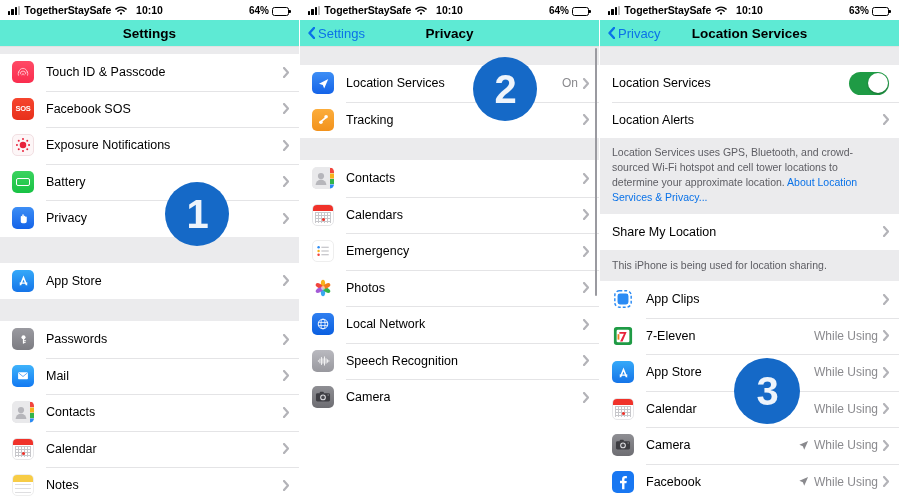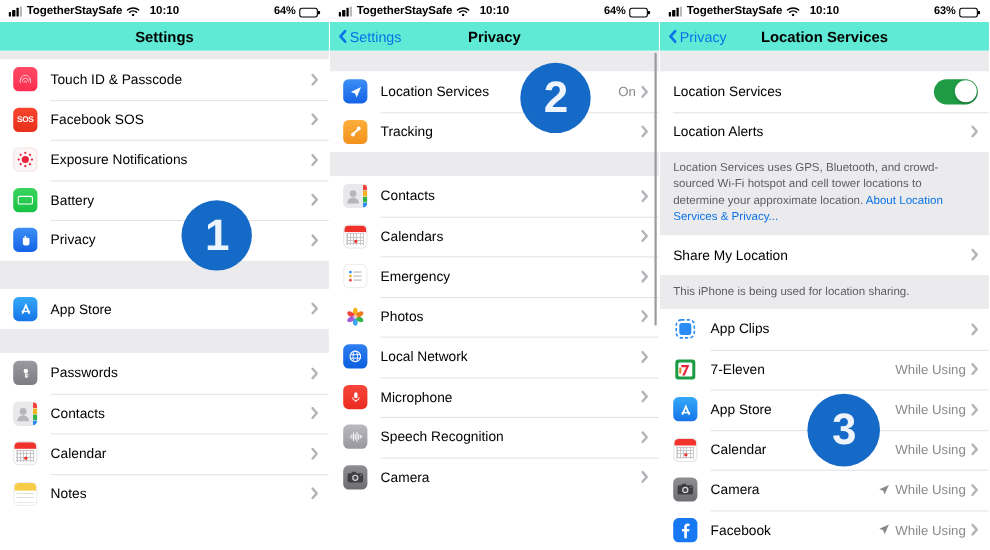--- a/index.html
+++ b/index.html
@@ -321,20 +321,34 @@
             </svg>
           </span>
           <span class="label">Passwords</span>
           <span class="right">
             <svg class="chev" viewBox="0 0 6 11">
               <path d="M1 1 L5 5.5 L1 10"></path>
             </svg>
           </span>
         </div>
         <div class="row">
+          <span class="ico mail">
+            <svg viewBox="0 0 22 22" width="16" height="12">
+              <rect x="2" y="4" width="18" height="13" rx="1.4" fill="#fff"></rect>
+              <path d="M2.6 5 L11 12 L19.4 5" stroke="#2b8bf4" stroke-width="1.3" fill="none"></path>
+            </svg>
+          </span>
+          <span class="label">Mail</span>
+          <span class="right">
+            <svg class="chev" viewBox="0 0 6 11">
+              <path d="M1 1 L5 5.5 L1 10"></path>
+            </svg>
+          </span>
+        </div>
+        <div class="row">
           <span class="ico contacts">
             <svg viewBox="0 0 22 22" width="22" height="22">
               <rect x="0" y="0" width="18" height="22" fill="#e9e9eb"></rect>
               <rect x="18" y="1" width="4" height="5" fill="#f2453d"></rect>
               <rect x="18" y="6.5" width="4" height="5" fill="#f8b21c"></rect>
               <rect x="18" y="12" width="4" height="5" fill="#32b44a"></rect>
               <rect x="18" y="17.5" width="4" height="4" fill="#2b8bf4"></rect>
               <circle cx="9" cy="9" r="3.1" fill="#b6b6bb"></circle>
               <path d="M3.6 18 a5.4 5.4 0 0 1 10.8 0z" fill="#b6b6bb"></path>
             </svg>
@@ -512,35 +526,20 @@
         </div>
         <div class="row">
           <span class="ico localnet">
             <svg viewBox="0 0 22 22" width="16" height="16">
               <circle cx="11" cy="11" r="6.6" fill="none" stroke="#fff" stroke-width="1.3"></circle>
               <ellipse cx="11" cy="11" rx="2.8" ry="6.6" fill="none" stroke="#fff" stroke-width="1.1"></ellipse>
               <path d="M4.5 8.8 H17.5 M4.5 13.2 H17.5" stroke="#fff" stroke-width="1.1"></path>
             </svg>
           </span>
           <span class="label">Local Network</span>
-          <span class="right">
-            <svg class="chev" viewBox="0 0 6 11">
-              <path d="M1 1 L5 5.5 L1 10"></path>
-            </svg>
-          </span>
-        </div>
-        <div class="row">
-          <span class="ico microphone">
-            <svg viewBox="0 0 22 22" width="13" height="16">
-              <rect x="8.4" y="3.4" width="5.2" height="9.4" rx="2.6" fill="#fff"></rect>
-              <path d="M5.9 11.2 a5.1 5.1 0 0 0 10.2 0" stroke="#fff" stroke-width="1.5" fill="none"></path>
-              <rect x="10.2" y="15.6" width="1.6" height="3" fill="#fff"></rect>
-            </svg>
-          </span>
-          <span class="label">Microphone</span>
           <span class="right">
             <svg class="chev" viewBox="0 0 6 11">
               <path d="M1 1 L5 5.5 L1 10"></path>
             </svg>
           </span>
         </div>
         <div class="row">
           <span class="ico speech">
             <svg viewBox="0 0 22 22" width="17" height="14">
               <g stroke="#fff" stroke-width="1.35" stroke-linecap="round">

